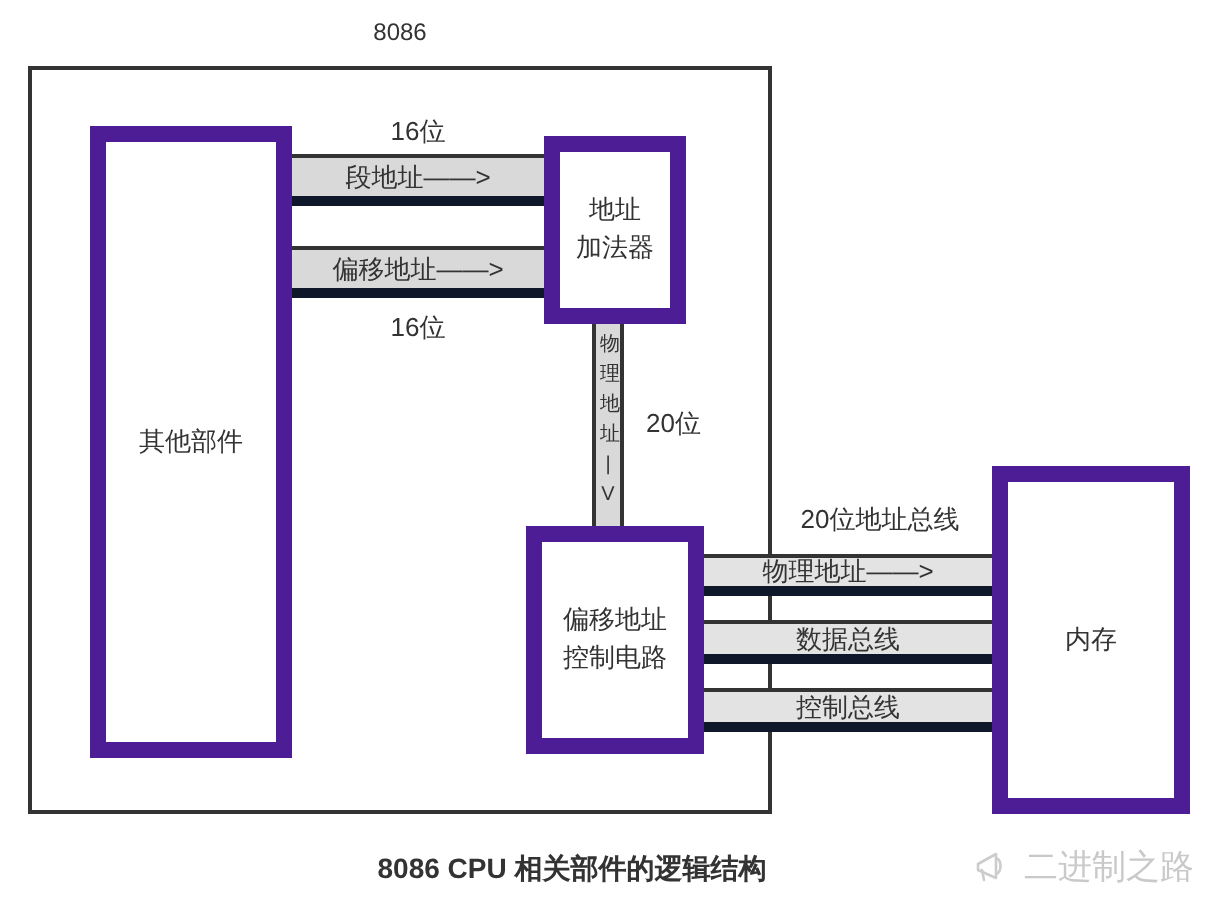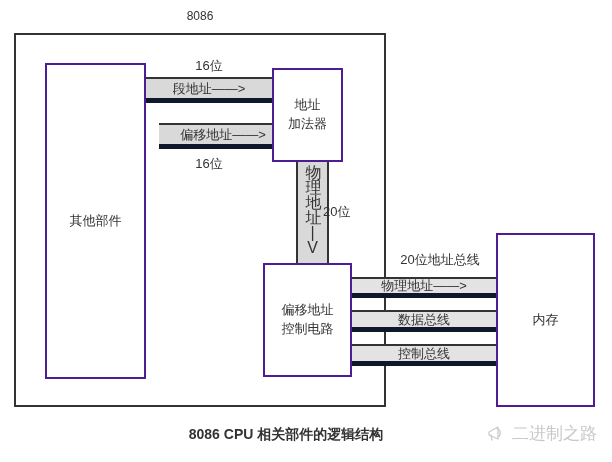--- a/index.html
+++ b/index.html
@@ -16,21 +16,21 @@
     width: 612px;
     height: 462px;
     background: #ffffff;
     overflow: hidden;
   }
 
   
   .box {
     position: absolute;
     background: #ffffff;
-    border: 2px solid #4c1d95;
+    border: 8px solid #4c1d95;
     box-sizing: border-box;
     display: flex;
     flex-direction: column;
     align-items: center;
     justify-content: center;
     font-size: 13px;
     line-height: 1.45;
     color: #333333;
     text-align: center;
   }
@@ -55,37 +55,37 @@
     border-bottom: 5px solid #0f172a;
     background: #d9d9d9;
     display: flex;
     align-items: center;
     justify-content: center;
     font-size: 13px;
     color: #333333;
     white-space: nowrap;
   }
   .band-seg    { left: 145px; top: 77px;  width: 128px; height: 26px; }
-  .band-offset { left: 159px; top: 123px; width: 128px; height: 26px; }
+  .band-offset { left: 145px; top: 123px; width: 128px; height: 26px; }
   .band-light  { background: #e3e3e3; }
   .band-phys   { left: 352px; top: 277px; width: 144px; height: 21px; }
   .band-data   { left: 352px; top: 310px; width: 144px; height: 22px; }
   .band-ctrl   { left: 352px; top: 344px; width: 144px; height: 22px; }
 
   
   .vband {
     position: absolute;
     left: 296px; top: 162px;
-    width: 33px; height: 101px;
+    width: 16px; height: 101px;
     box-sizing: border-box;
     border-left: 2px solid #333333;
     border-right: 2px solid #333333;
     background: #d9d9d9;
     text-align: center;
-    font-size: 16px;
+    font-size: 10px;
     line-height: 15px;
     color: #333333;
     padding-top: 3px;
   }
   .vband .vtext {
     display: block;
     word-break: break-all;
     width: 14px;
     margin: 0 auto;
   }

